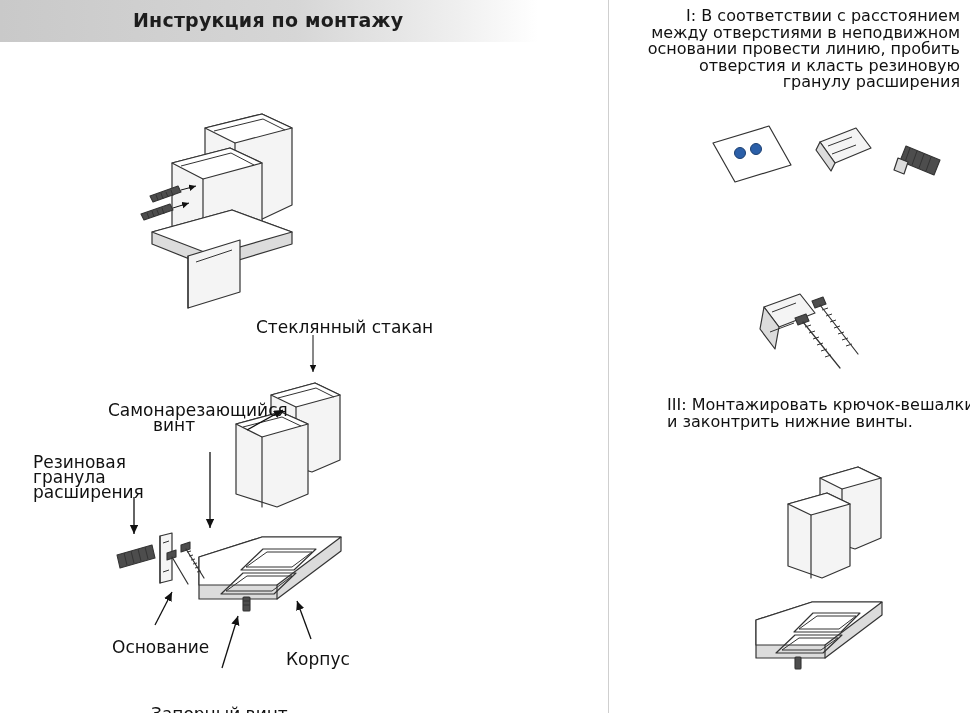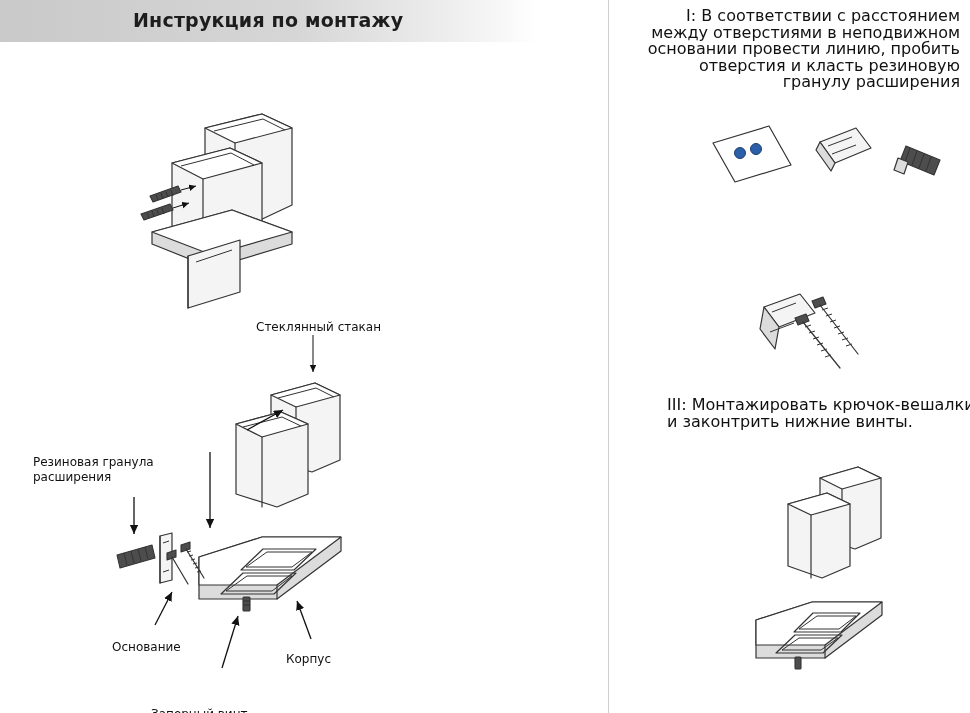--- a/index.html
+++ b/index.html
@@ -51,21 +51,21 @@
     left: 120px;
     top: 62px;
     font-size: 17px;
     font-weight: 600;
     color: #1d1d1d;
   }
 
   
   .lbl {
     position: absolute;
-    font-size: 12px;
+    font-size: 17px;
     line-height: 15px;
     color: #111;
     white-space: pre-line;
   }
   .lbl.center { text-align: center; }
 
   
   .step-text {
     position: absolute;
     font-size: 16px;
@@ -252,20 +252,22 @@
       <path class="ln" d="M825,645 L825,658"></path>
       <path class="ln" d="M813,613 L860,613 L841,632 L794,632 Z"></path>
       <path class="ln2" d="M817,616 L856,616 L839,629 L799,629 Z"></path>
       <path class="ln" d="M795,635 L842,635 L823,653 L776,653 Z"></path>
       <path class="ln2" d="M799,638 L838,638 L821,650 L782,650 Z"></path>
       <rect class="fd" x="795" y="657" width="6" height="12" rx="1"></rect>
     </g>
   </svg>
 
   <div class="lbl" style="left:256px; top:320px;">Стеклянный стакан</div>
+  <div class="lbl center" style="left:108px; top:403px; width:132px;">Самонарезающийся
+винт</div>
   <div class="lbl" style="left:33px; top:455px; width:140px;">Резиновая гранула
 расширения</div>
   <div class="lbl" style="left:112px; top:640px;">Основание</div>
   <div class="lbl" style="left:151px; top:693px;margin-top:14px;">Запорный винт</div>
   <div class="lbl" style="left:286px; top:652px;">Корпус</div>
 
   <div class="step-text step-1">I: В соответствии с расстоянием между отверстиями в неподвижном основании провести линию, пробить отверстия и класть резиновую гранулу расширения</div>
   <div class="step-text step-3">III: Монтажировать крючок-вешалки и законтрить нижние винты.</div>
 
 </div>

